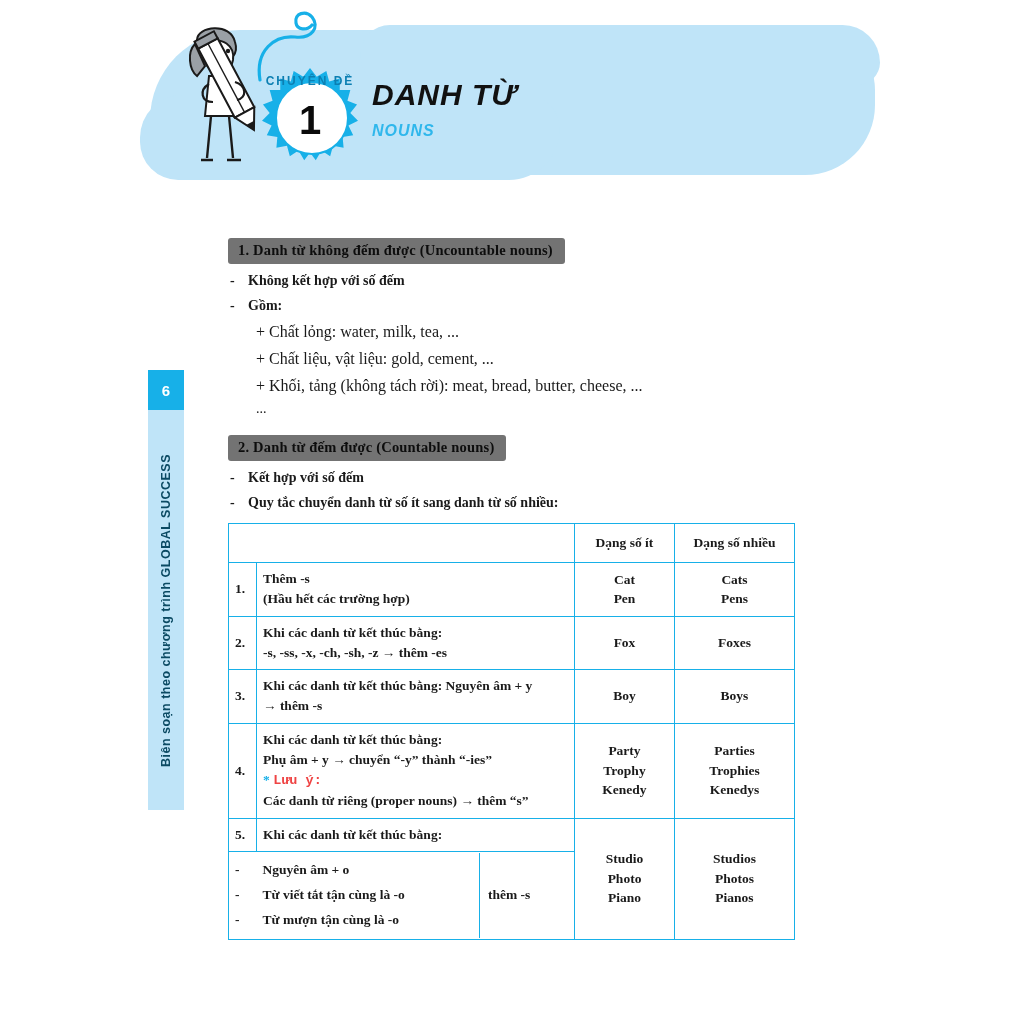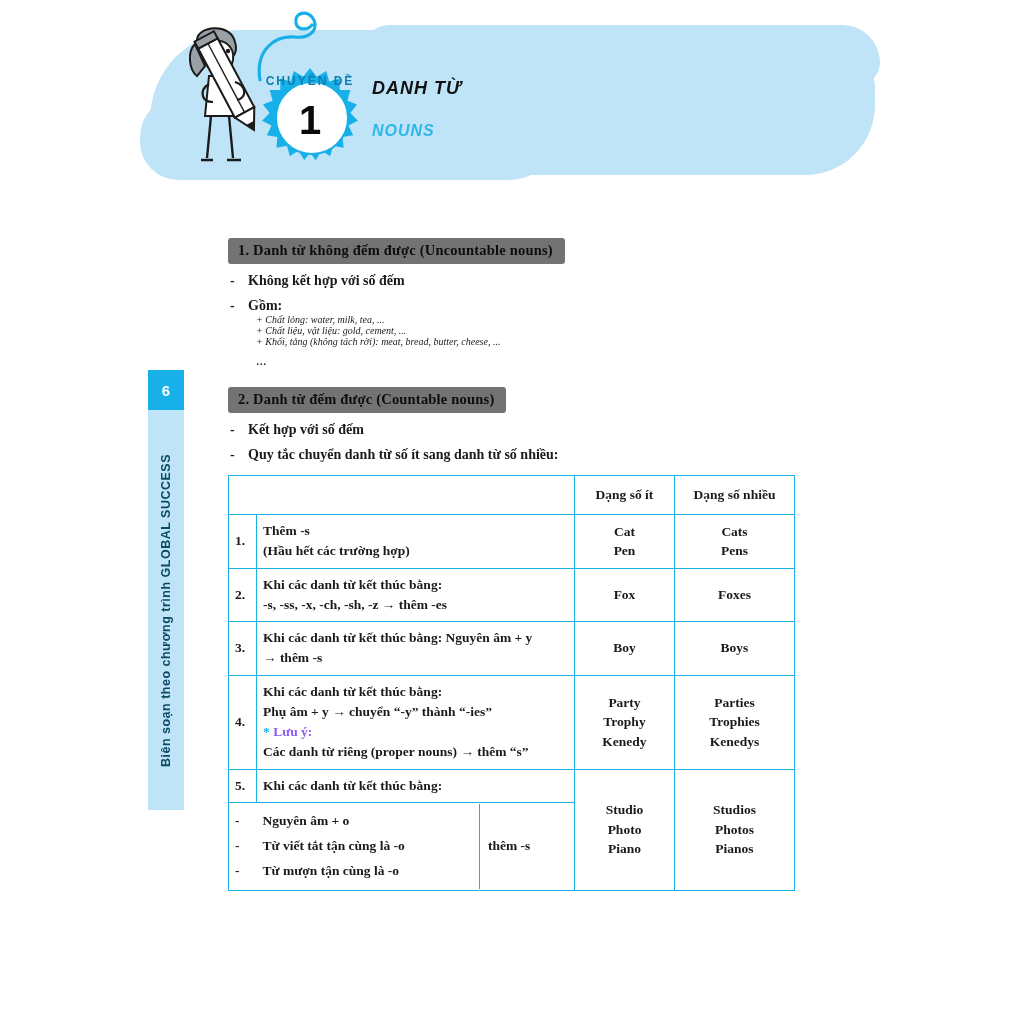--- a/index.html
+++ b/index.html
@@ -106,21 +106,21 @@
     left: 250px; top: 5px;
     width: 90px; height: 80px;
   }
 
   .title-vn {
     position: absolute;
     left: 372px;
     top: 78px;
     font-family: "Liberation Sans", sans-serif;
     font-weight: bold;
-    font-size: 18px;
+    font-size: 30px;
     letter-spacing: 1px;
     color: #111111;
     font-style: italic;
   }
   .title-en {
     position: absolute;
     left: 372px;
     top: 122px;
     font-family: "Liberation Sans", sans-serif;
     font-weight: bold;
@@ -196,24 +196,24 @@
     font-weight: bold;
     margin-top: 9px;
     padding-left: 2px;
     white-space: nowrap;
   }
   .bullet .dash {
     display: inline-block;
     width: 18px;
   }
   .plus-line {
-    font-size: 10px;
+    font-size: 16px;
+    margin-top: 9px;
     padding-left: 28px;
     white-space: nowrap;
-    font-style: italic;
   }
   .dots {
     font-size: 14px;
     margin-top: 6px;
     padding-left: 28px;
   }
   .gap { height: 18px; }
 
   
   table.rules {
@@ -250,21 +250,21 @@
     width: 100px;
     text-align: center;
     font-weight: bold;
     line-height: 1.45;
   }
   .col-a { width: 28px; }
   .col-b { width: 318px; }
   .col-c { width: 100px; }
   .col-d { width: 120px; }
   .note-star { color: #17b0e8; font-weight: bold; }
-  .note-label { color: #8b5cf6; font-weight: bold; }
+  .note-label { color: #ef4444; font-weight: bold; font-family: Liberation Mono, monospace; }
   td.sub-dash {
     font-weight: bold;
     line-height: 1.85;
     padding-left: 9px;
   }
   td.sub-dash .d { display: inline-block; width: 24px; }
 </style>
 </head>
 <body>
 

